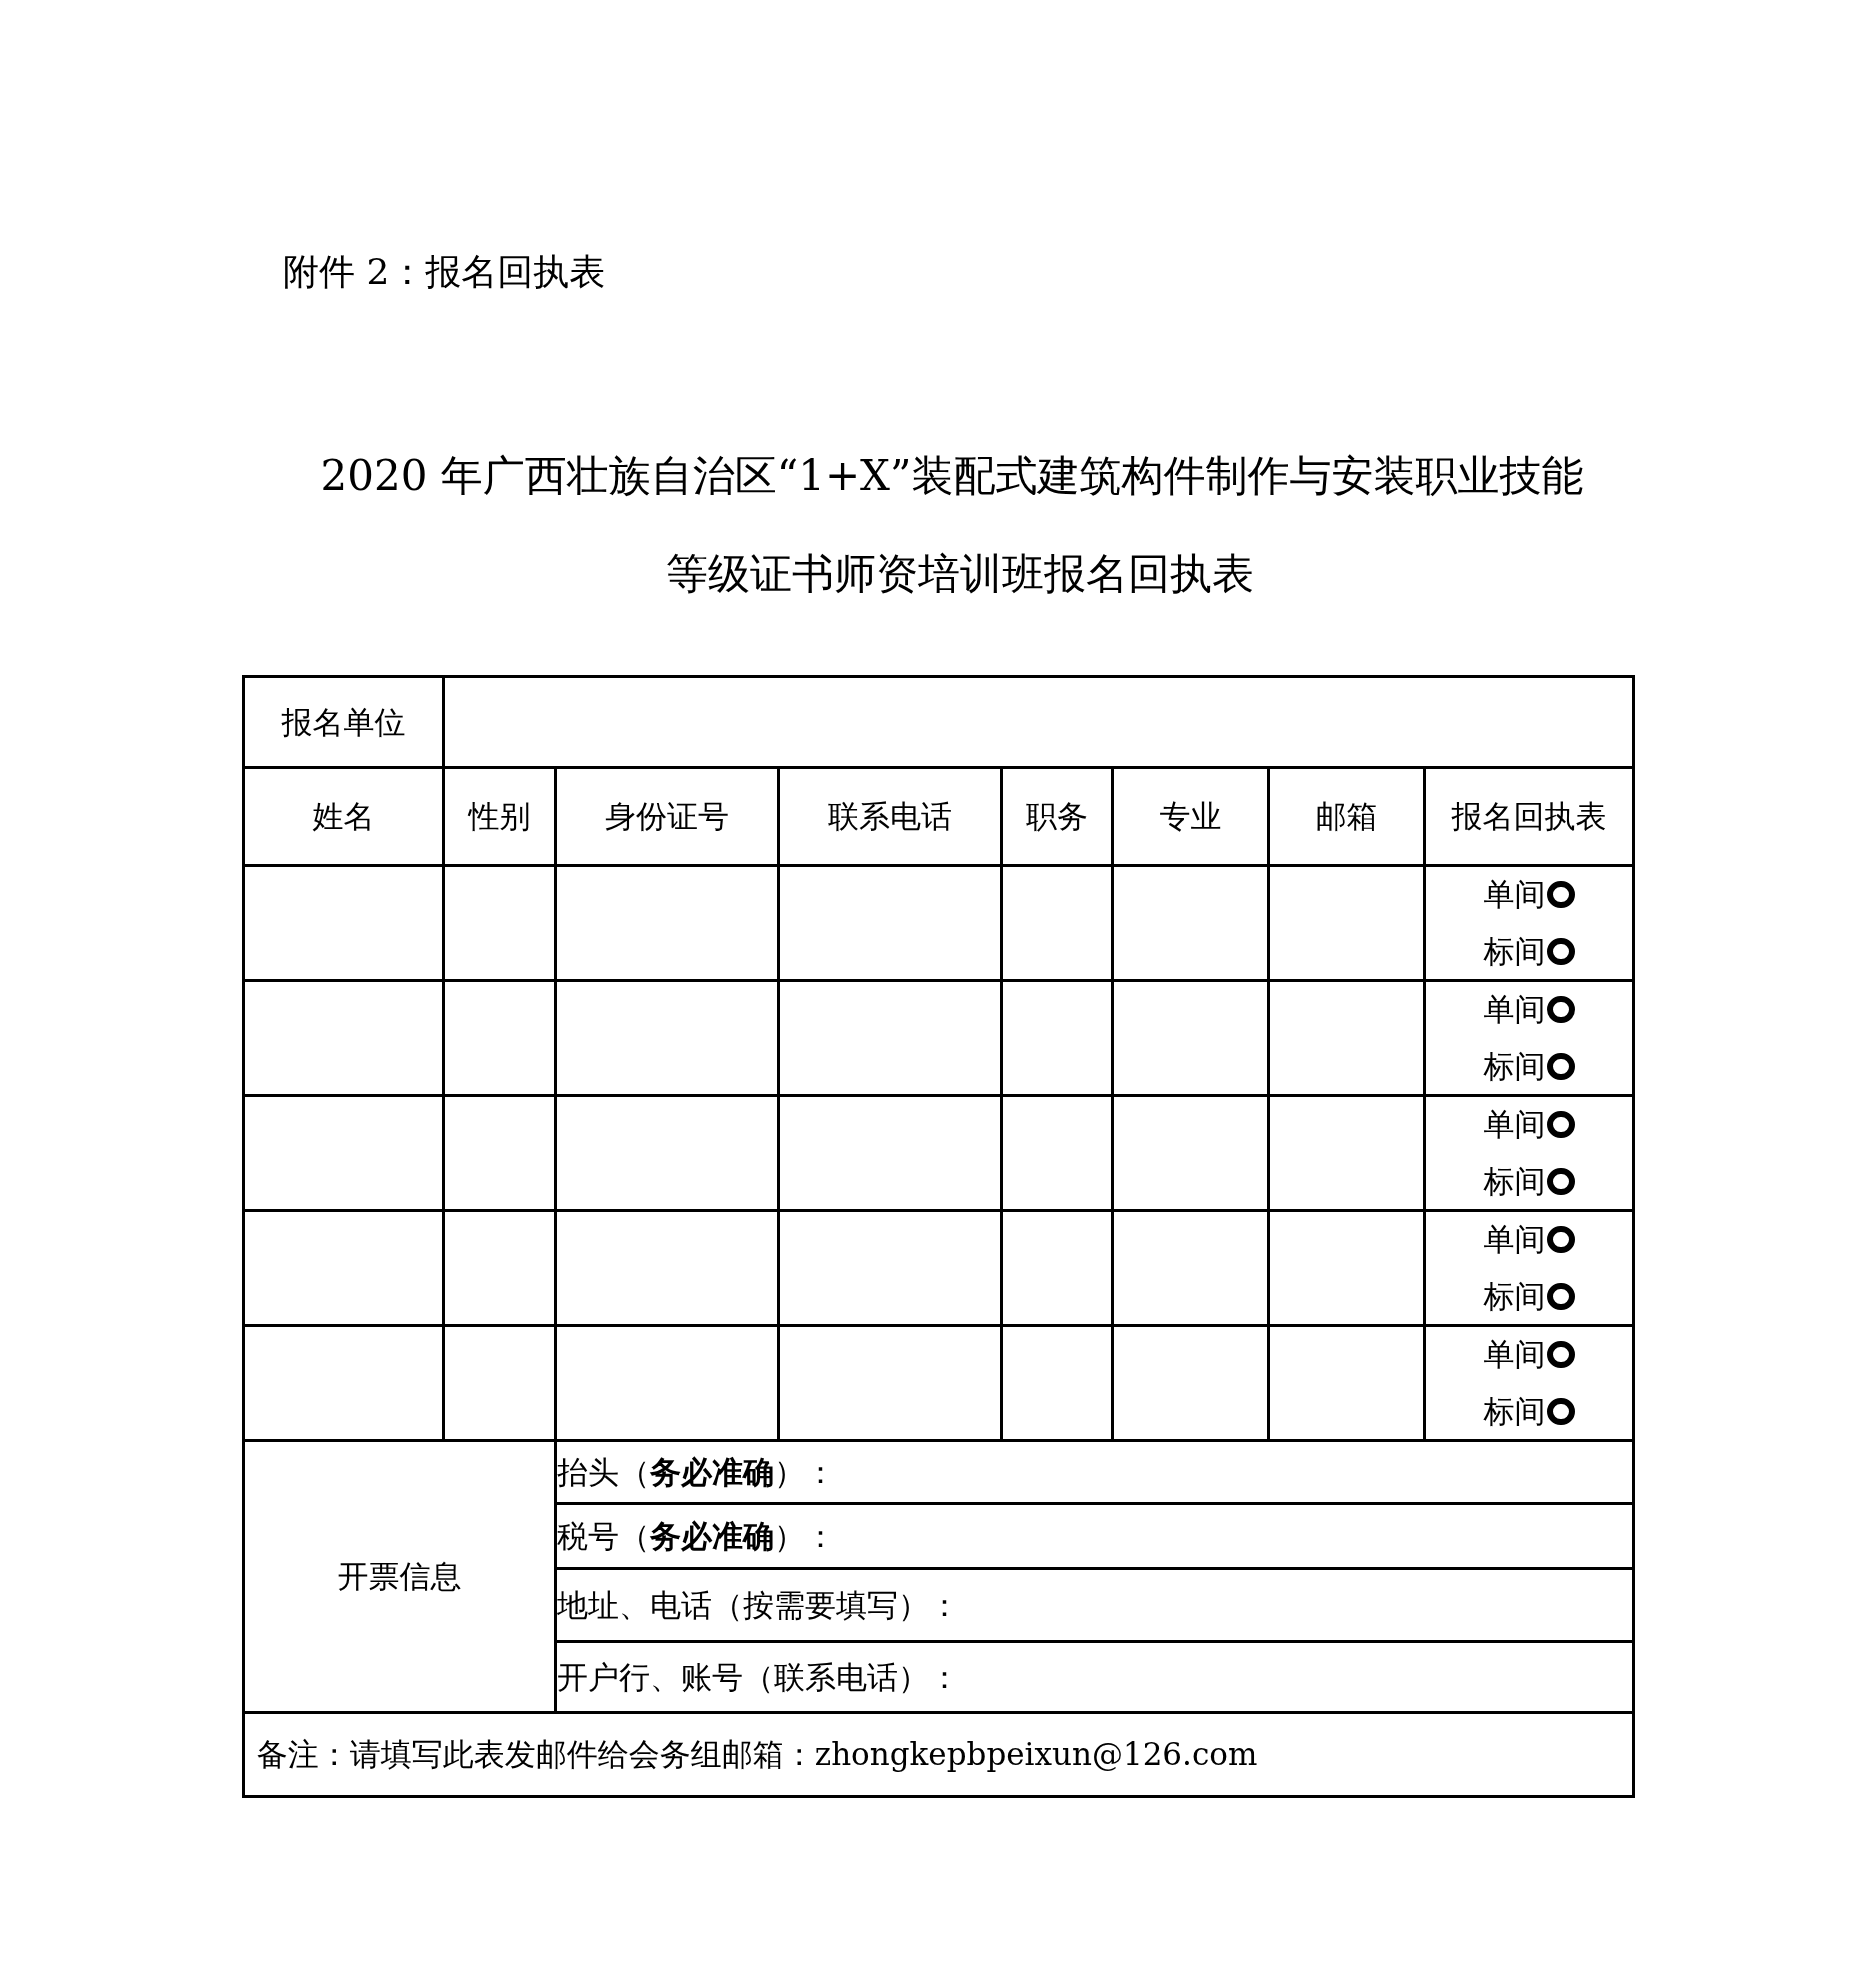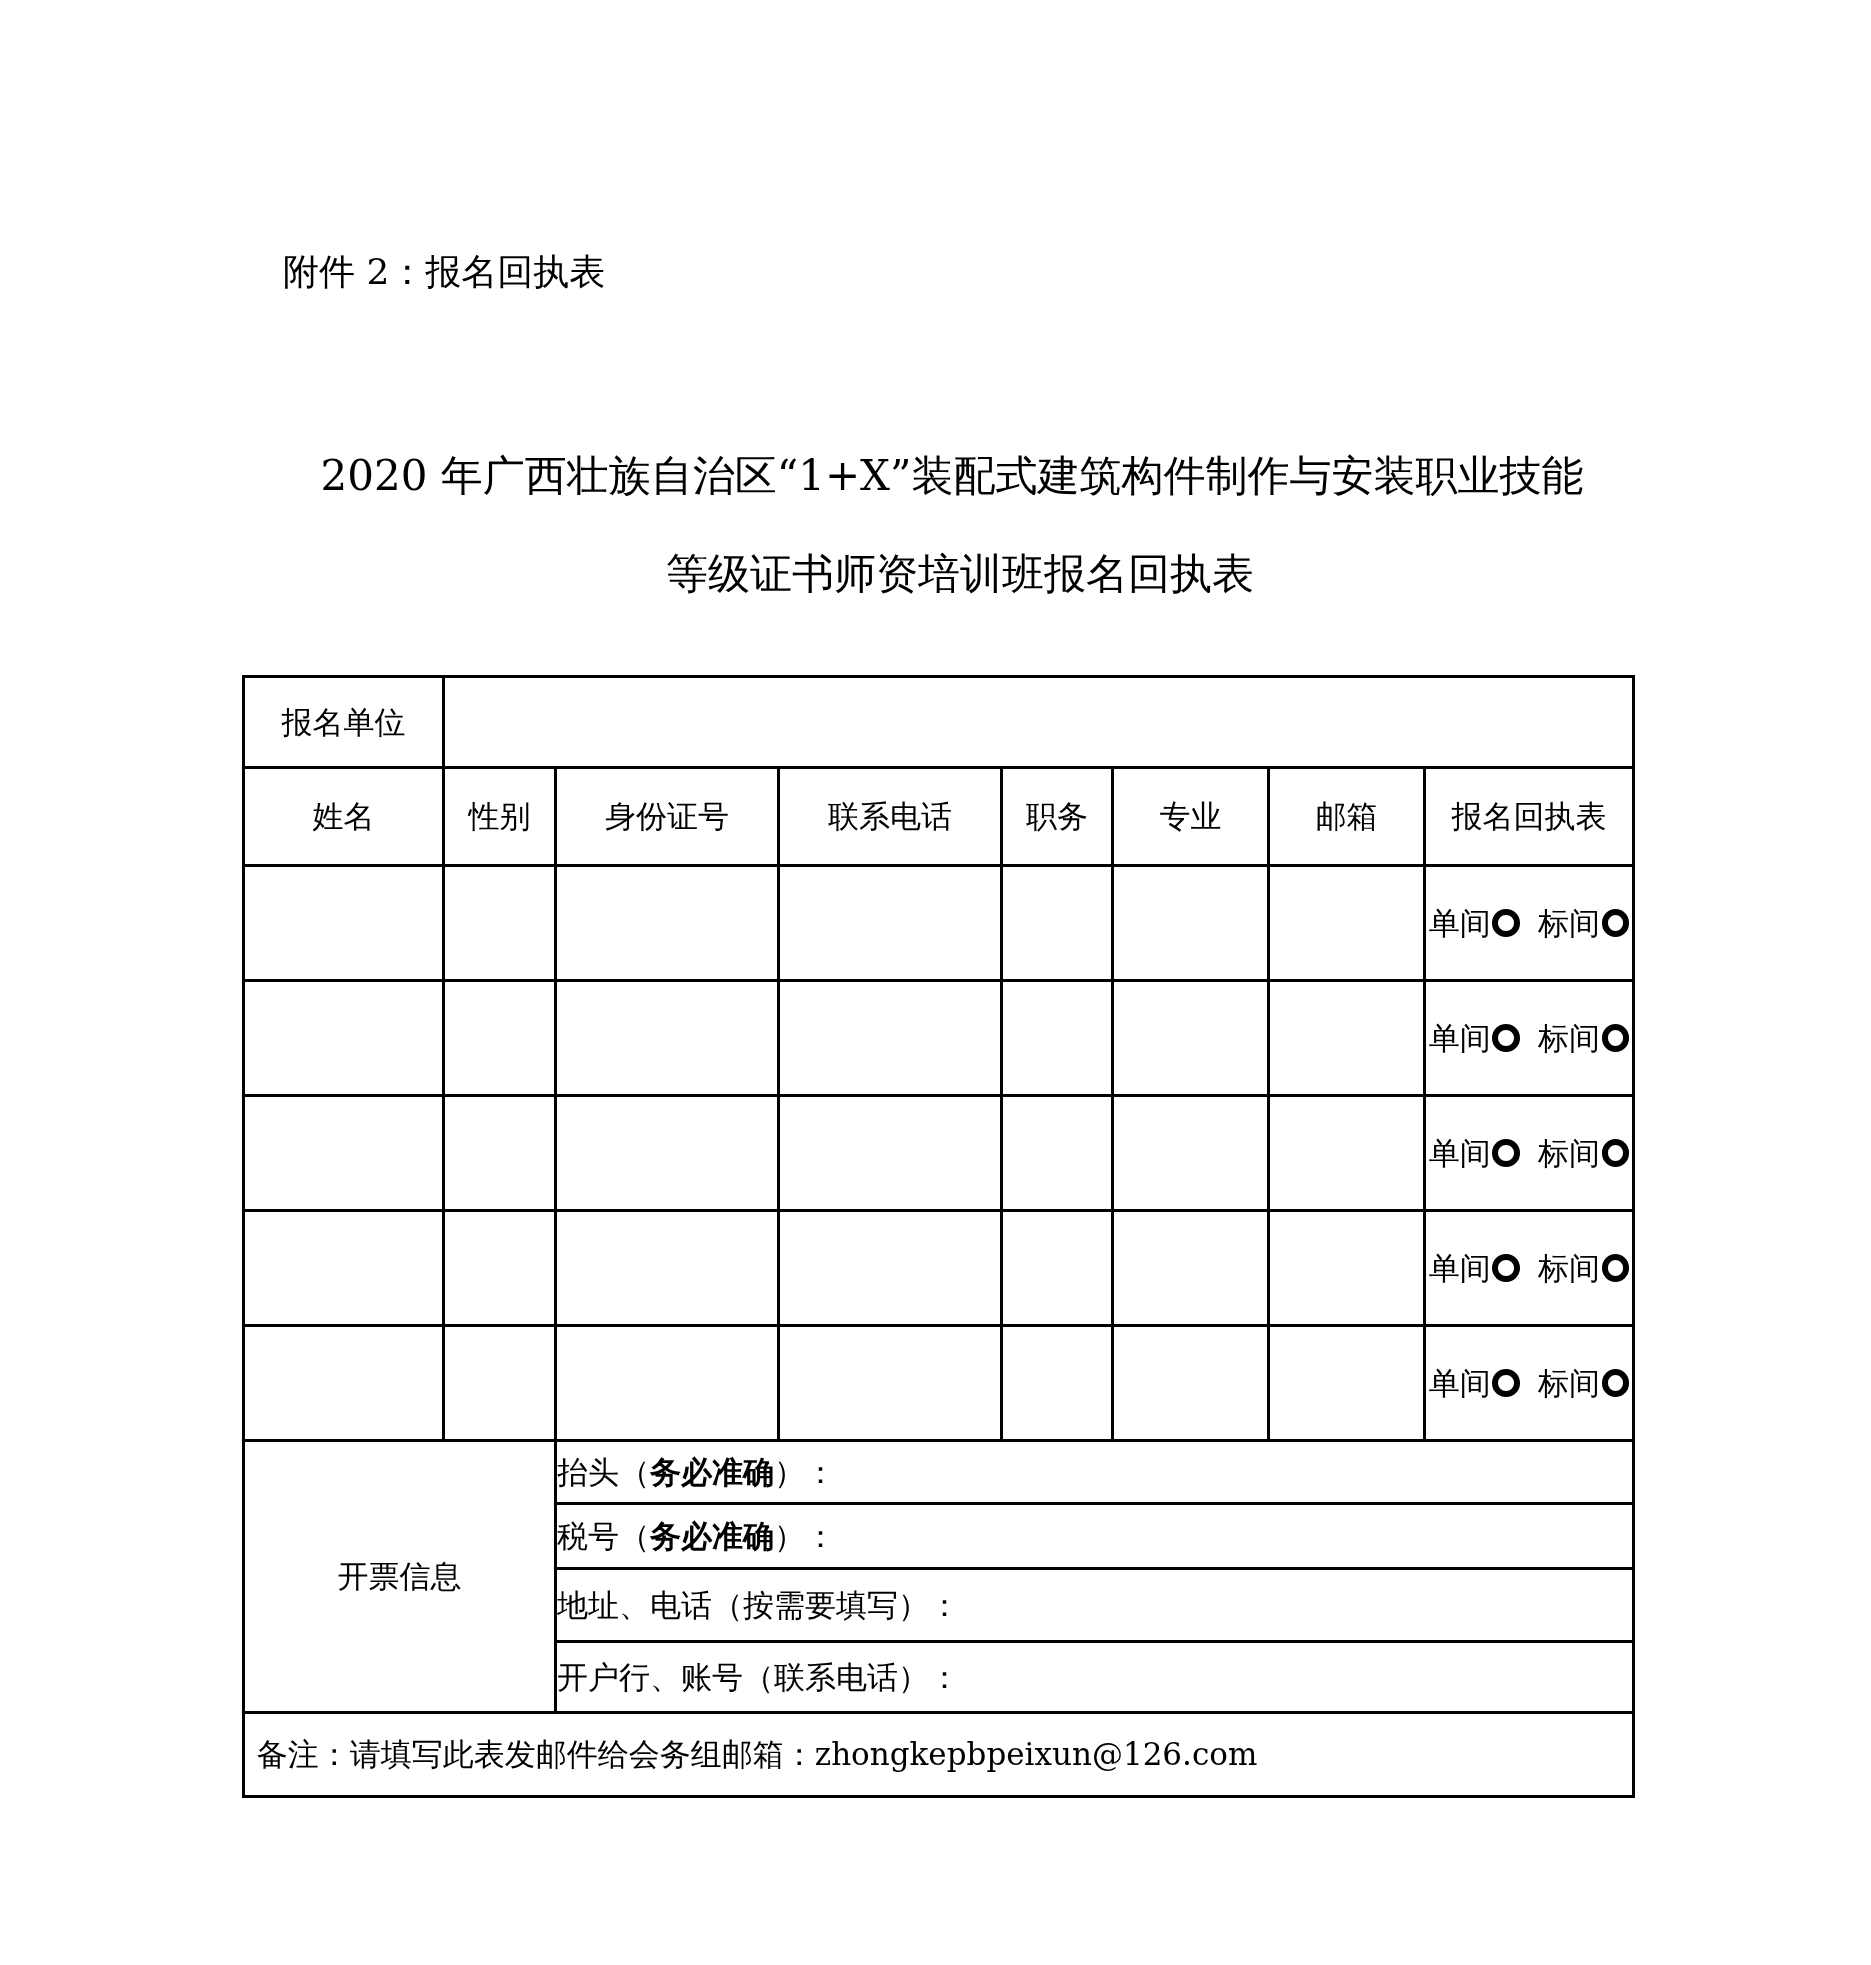--- a/index.html
+++ b/index.html
@@ -15,21 +15,21 @@
   td.c { text-align:center; }
   td.l { text-align:left; padding-left:19.7px;margin-top:23px; }
   .row-unit td { height:88px; }
   .row-head td { height:95px;text-align:center; }
   .row-data td { height:112px; }
   .row-inv1 td { height:60px; }
   .row-inv2 td { height:62px; }
   .row-inv3 td { height:70px; }
   .row-inv4 td { height:68px; }
   .row-note td { height:81px; }
-  .accom { display:flex; align-items:center; justify-content:center; gap:18px; }
+  .accom { display:flex; flex-direction:column; align-items:center; justify-content:center; gap:18px; }
   .opt { display:flex; align-items:center; white-space:nowrap; }
   .radio { display:inline-block; width:15.7px; height:15.7px; border:6.7px solid #000; border-radius:50%; margin-left:1.6px; box-sizing:content-box; background:#fff; }
   .bold { font-weight:bold; }
 </style>
 </head>
 <body>
 
 <div class="attach">附件 2：报名回执表</div>
 <div class="title t1">2020 年广西壮族自治区“1+X”装配式建筑构件制作与安装职业技能</div>
 <div class="title t2">等级证书师资培训班报名回执表</div>

